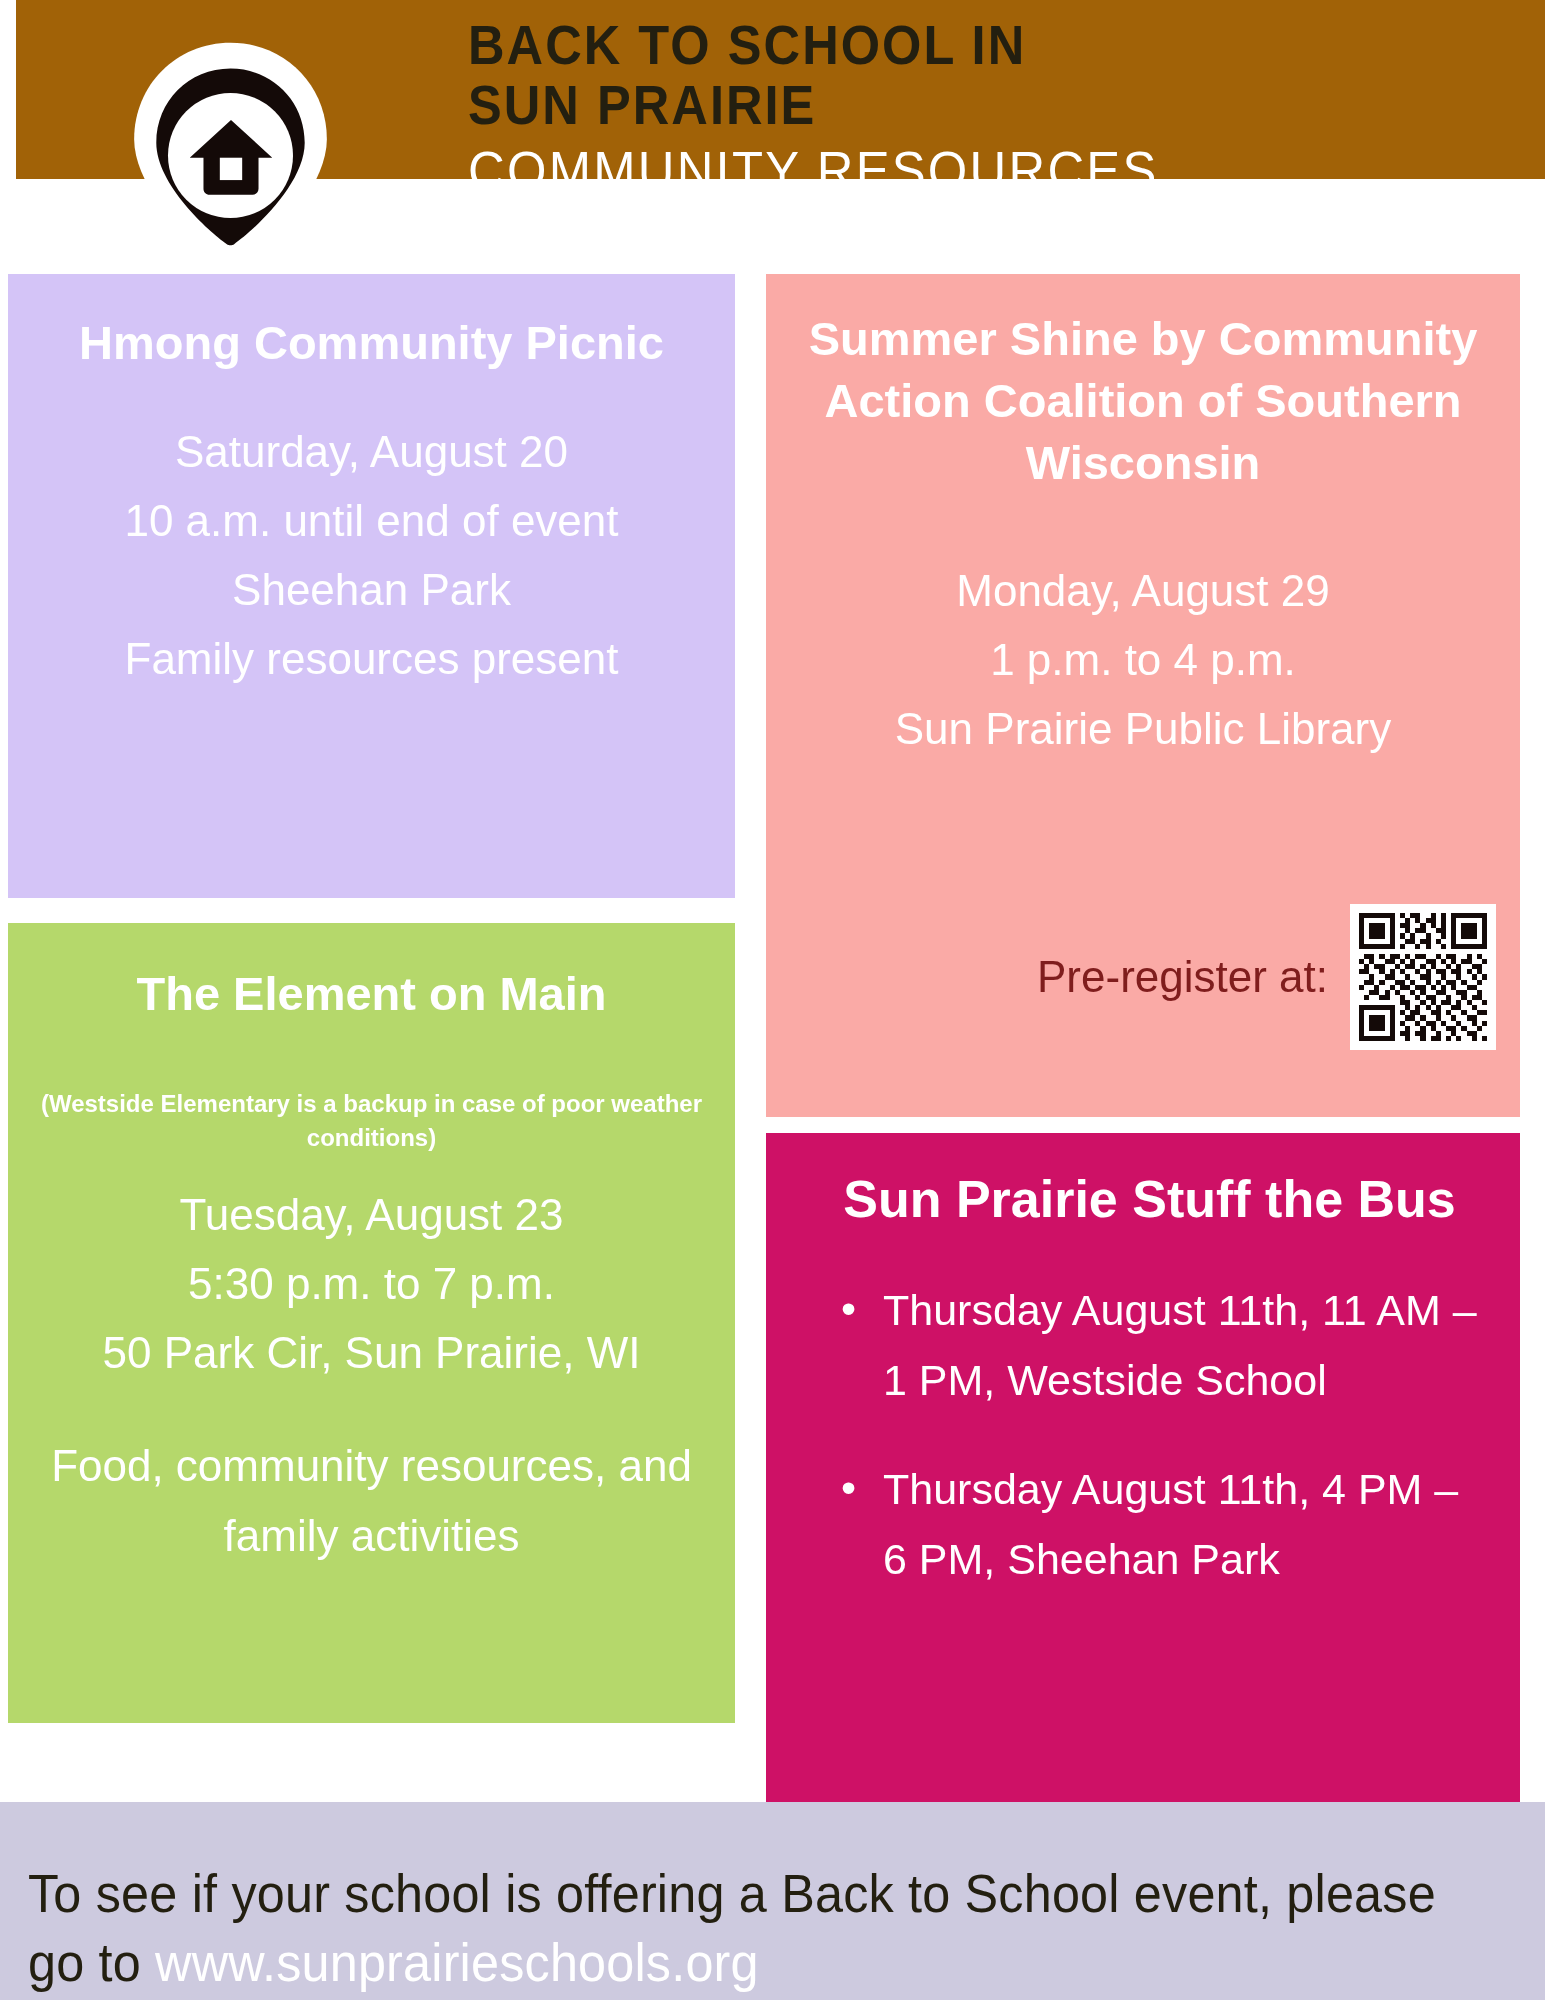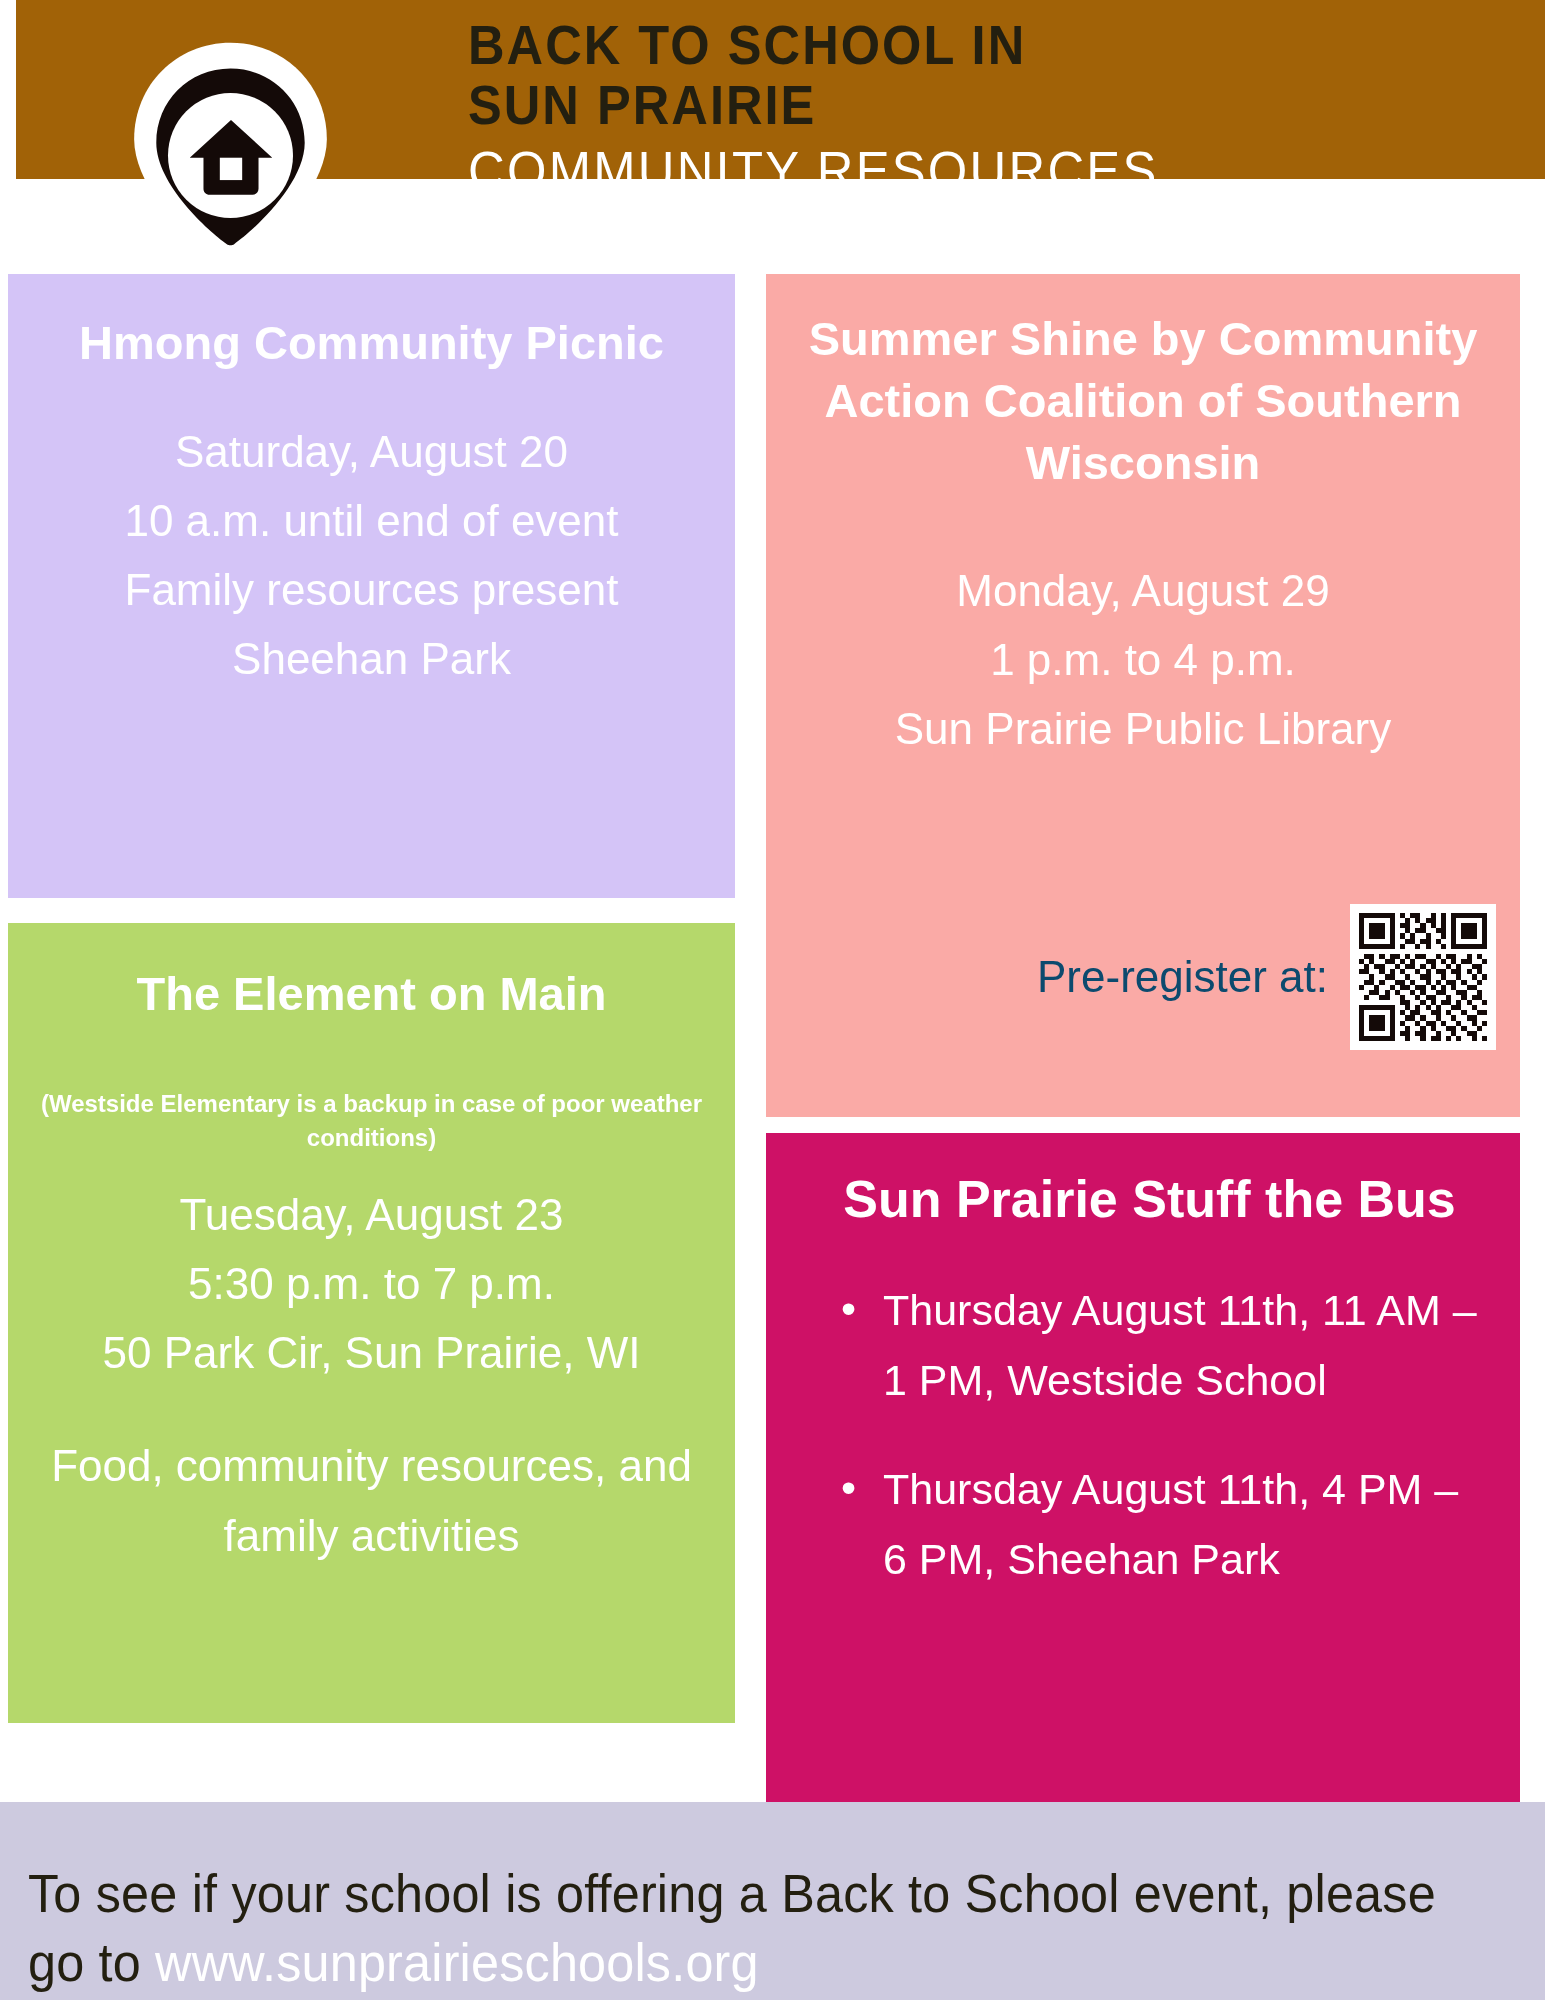--- a/index.html
+++ b/index.html
@@ -174,21 +174,21 @@
     right: 24px;
     top: 630px;
     display: flex;
     align-items: center;
     justify-content: flex-end;
     gap: 22px;
   }
   .prereg-label {
     font-size: 44px;
     font-weight: 400;
-    color: #0c4a6e;
+    color: #7f1d1d;
     white-space: nowrap;
   }
   .qr-box {
     width: 146px;
     height: 146px;
     background: #ffffff;
     padding: 9px;
     box-sizing: border-box;
     flex: 0 0 auto;
   }
@@ -267,22 +267,22 @@
     <path d="M50 4 L98 48 L82 48 L82 84 C82 88 79 91 75 91 L25 91 C21 91 18 88 18 84 L18 48 L2 48 Z" fill="#140a08"></path>
     <rect x="37" y="48" width="26" height="26" fill="#ffffff"></rect>
   </svg>
 </div>
 
 <div class="card card-purple">
   <div class="card-title">Hmong Community Picnic</div>
   <div class="spacer-md"></div>
   <div class="card-body">Saturday, August 20</div>
   <div class="card-body">10 a.m. until end of event</div>
+  <div class="card-body">Sheehan Park</div>
   <div class="card-body">Family resources present</div>
-  <div class="card-body">Sheehan Park</div>
 </div>
 
 <div class="card card-green">
   <div class="card-title-sm green-title">The Element on Main</div>
   <div class="spacer-lg"></div>
   <div class="card-note">(Westside Elementary is a backup in case of poor weather conditions)</div>
   <div class="spacer-sm"></div>
   <div class="card-body">Tuesday, August 23</div>
   <div class="card-body">5:30 p.m. to 7 p.m.</div>
   <div class="card-body">50 Park Cir, Sun Prairie, WI</div>

